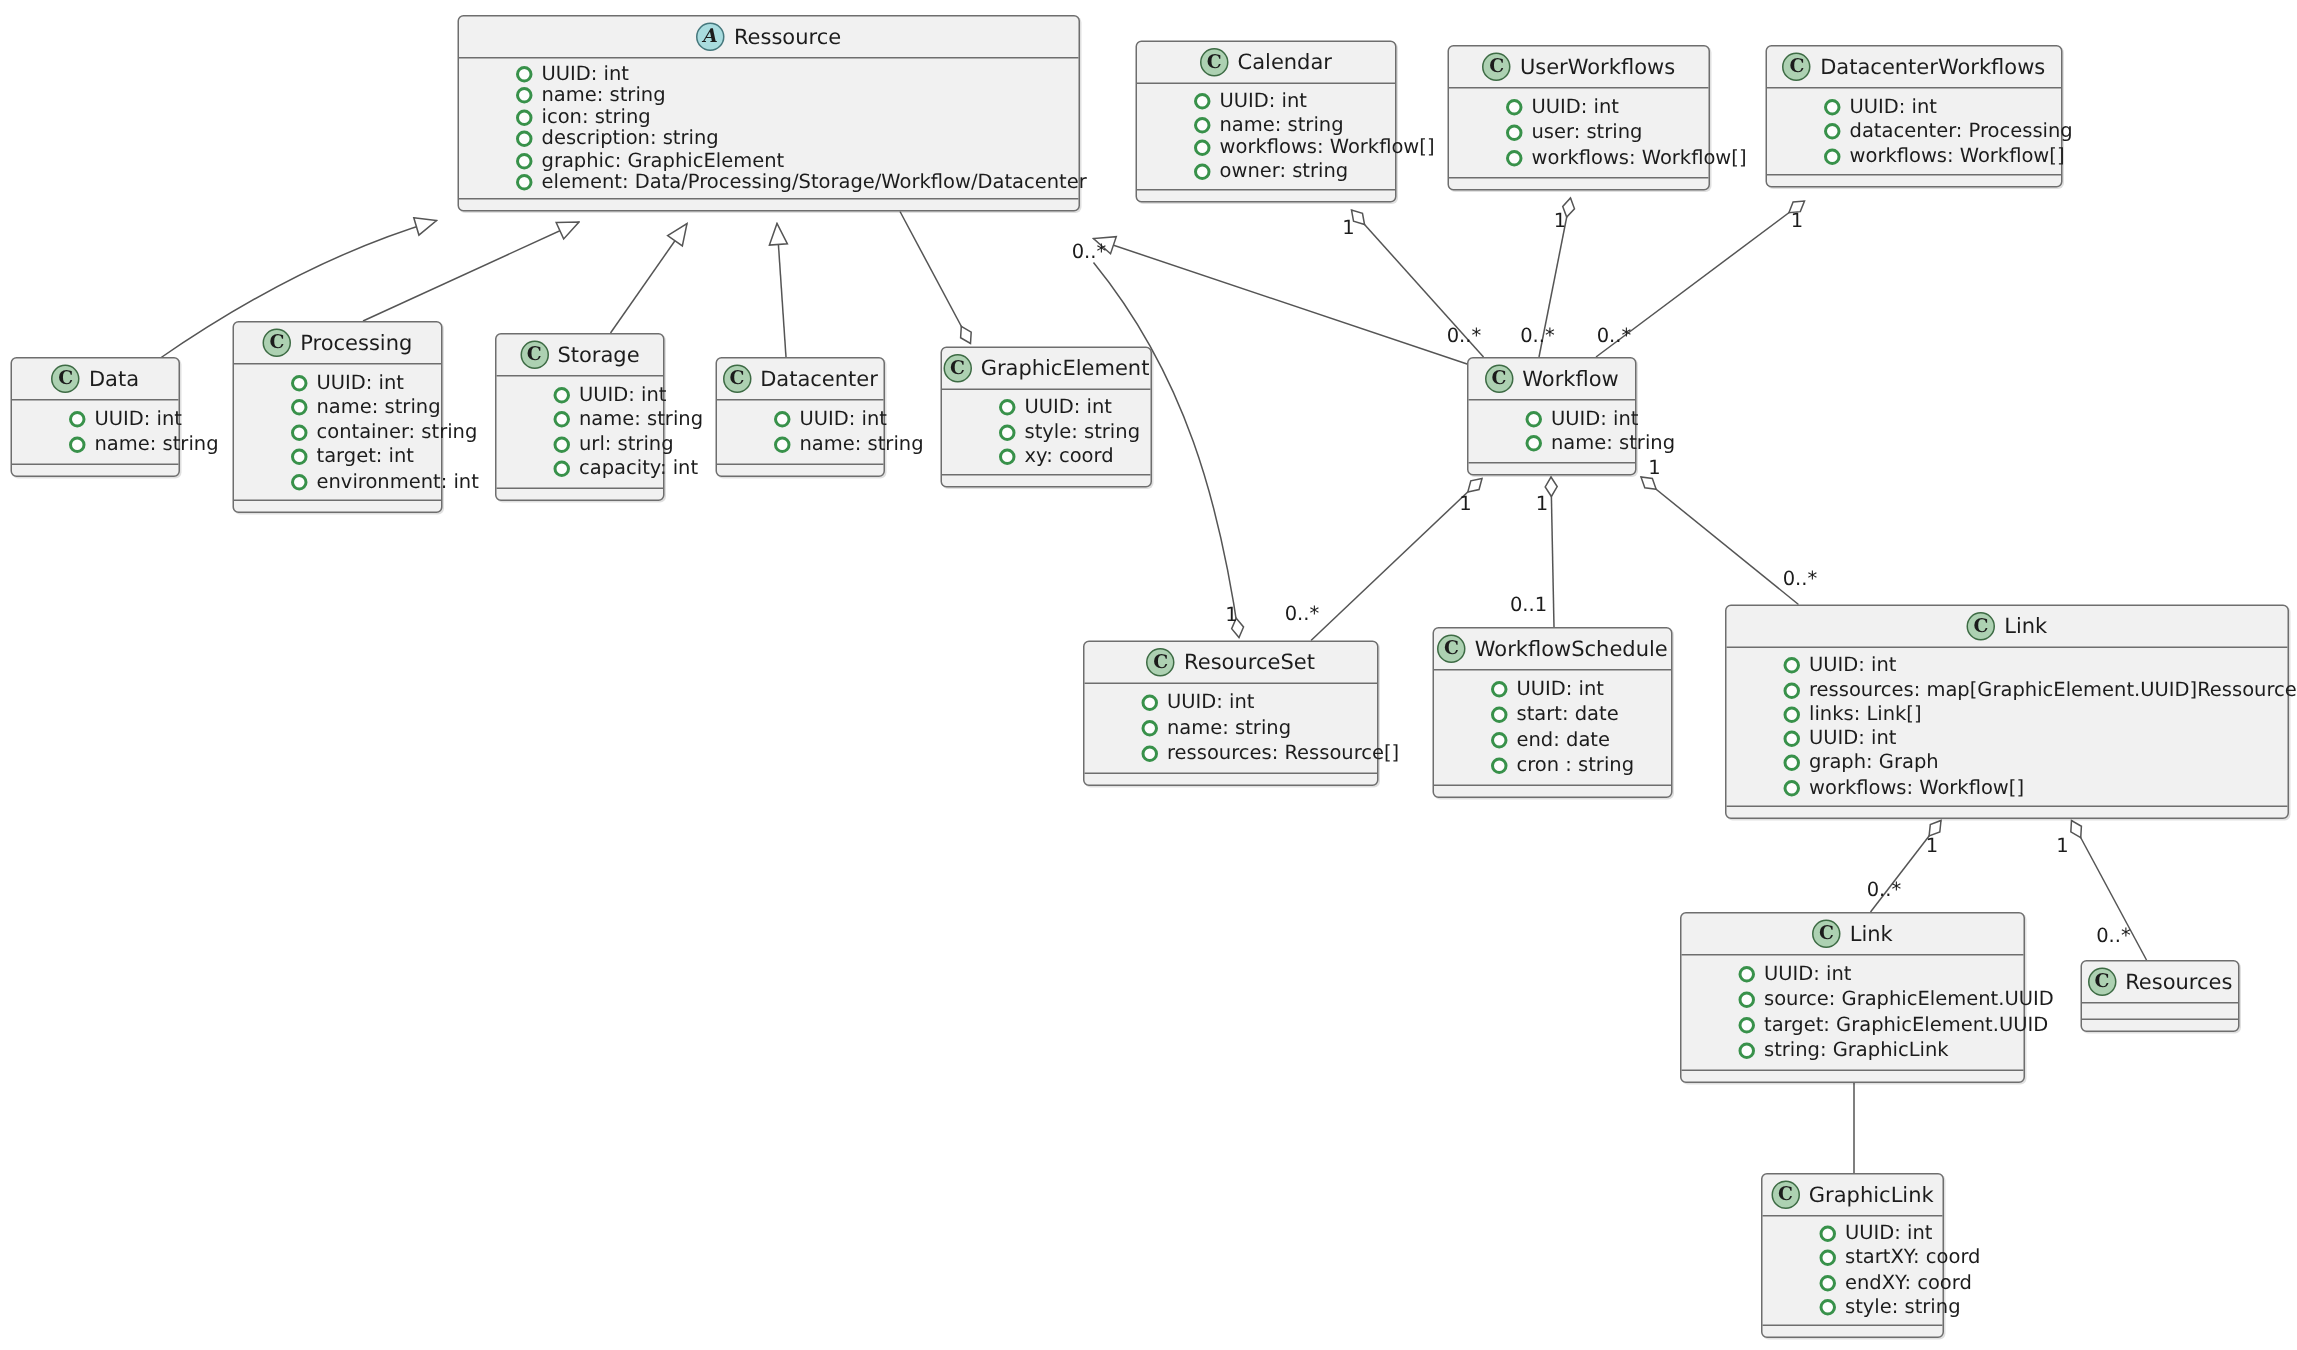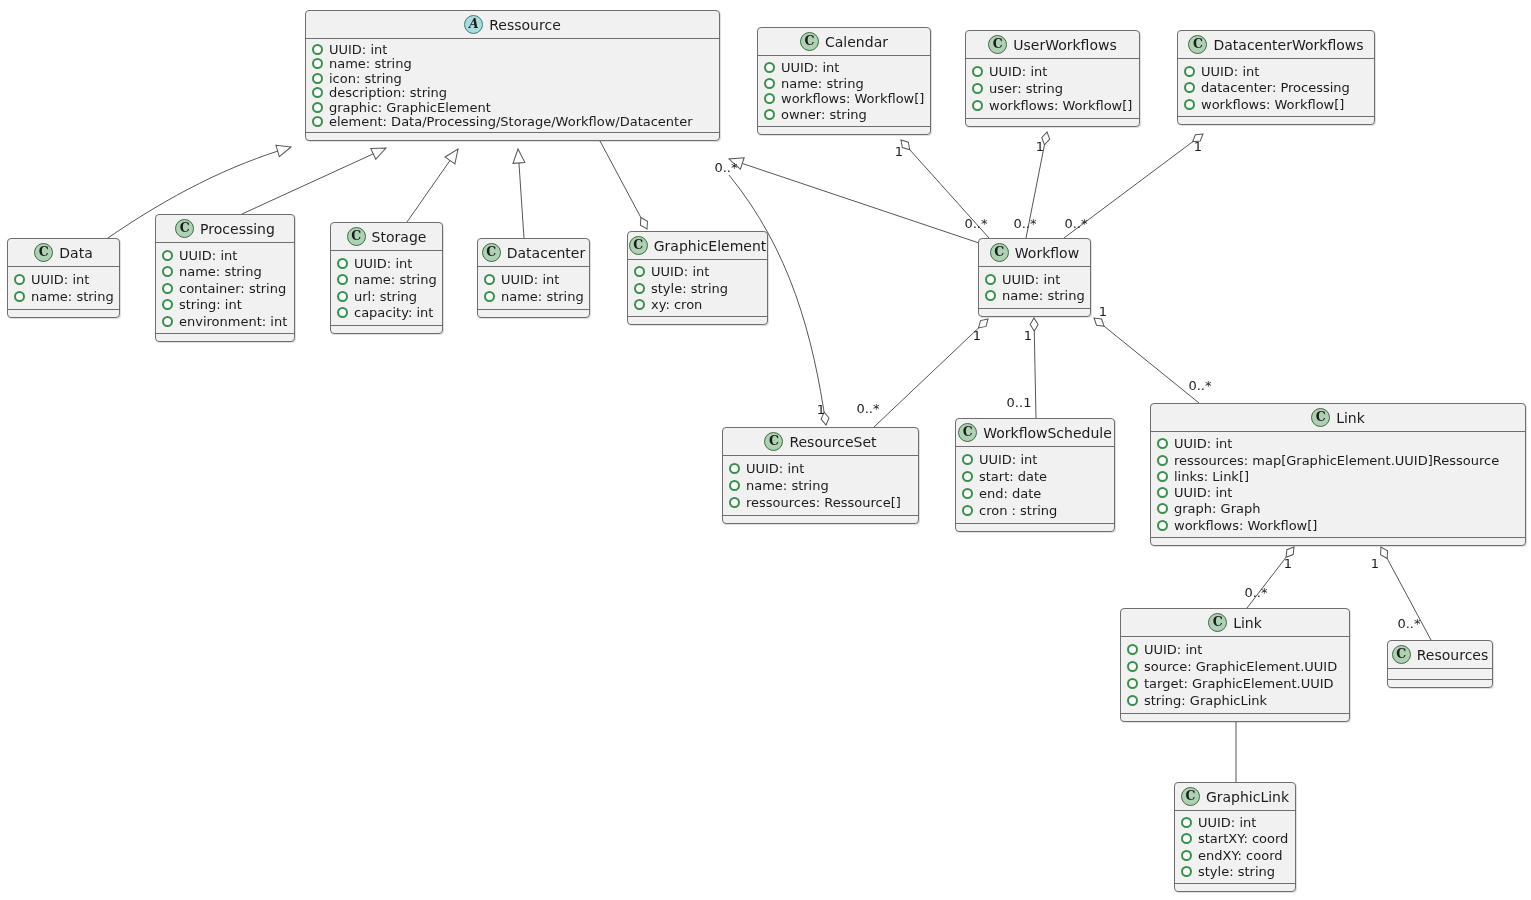--- a/index.html
+++ b/index.html
@@ -18,21 +18,21 @@
     box-sizing:border-box;}
   .uml-title{display:flex;align-items:center;justify-content:center;gap:6px;
     border-bottom:1px solid var(--box-border);flex:0 0 27px;font-size:14px;}
   .uml-title.abstract .cname{}
   .spot{display:inline-flex;align-items:center;justify-content:center;width:19px;height:19px;
     border-radius:50%;font-family:"DejaVu Serif","Liberation Serif",serif;font-weight:bold;
     font-size:12.5px;line-height:1;box-sizing:border-box;}
   .spot.class{background:var(--class-icon);border:1px solid var(--class-icon-border);}
   .spot.abstract{background:var(--abstract-icon);border:1px solid var(--abstract-icon-border);font-style:italic;}
   .uml-attrs{flex:1 1 auto;display:flex;flex-direction:column;justify-content:space-evenly;
-    padding:2px 7px 2px 6px;font-size:13px;}
+    padding:2px 7px 2px 6px;font-size:13px;margin-left:32px;}
   .attr{display:flex;align-items:center;gap:6px;white-space:nowrap;line-height:1;}
   .dot{display:inline-block;width:7px;height:7px;border-radius:50%;border:2px solid var(--field-icon);
     background:#fdfdfd;flex:0 0 auto;box-sizing:content-box;}
   .uml-methods{flex:0 0 7px;border-top:1px solid var(--box-border);}
 </style>
 </head>
 <body>
 
 <div class="canvas">
   <svg id="edges" viewBox="0 0 1531 900">
@@ -212,21 +212,21 @@
           <div class="attr">
             <span class="dot"></span>
             <span>name: string</span>
           </div>
           <div class="attr">
             <span class="dot"></span>
             <span>container: string</span>
           </div>
           <div class="attr">
             <span class="dot"></span>
-            <span>string: int</span>
+            <span>target: int</span>
           </div>
           <div class="attr">
             <span class="dot"></span>
             <span>environment: int</span>
           </div>
         </div>
         <div class="uml-methods"></div>
       </div>
       <div class="uml-class" style="left: 330px; top: 222px; width: 113px; height: 112px;">
         <div class="uml-title class">
@@ -279,21 +279,21 @@
           <div class="attr">
             <span class="dot"></span>
             <span>UUID: int</span>
           </div>
           <div class="attr">
             <span class="dot"></span>
             <span>style: string</span>
           </div>
           <div class="attr">
             <span class="dot"></span>
-            <span>xy: cron</span>
+            <span>xy: coord</span>
           </div>
         </div>
         <div class="uml-methods"></div>
       </div>
       <div class="uml-class" style="left: 978px; top: 238px; width: 113px; height: 79px;">
         <div class="uml-title class">
           <span class="spot class">C</span>
           <span class="cname">Workflow</span>
         </div>
         <div class="uml-attrs">

